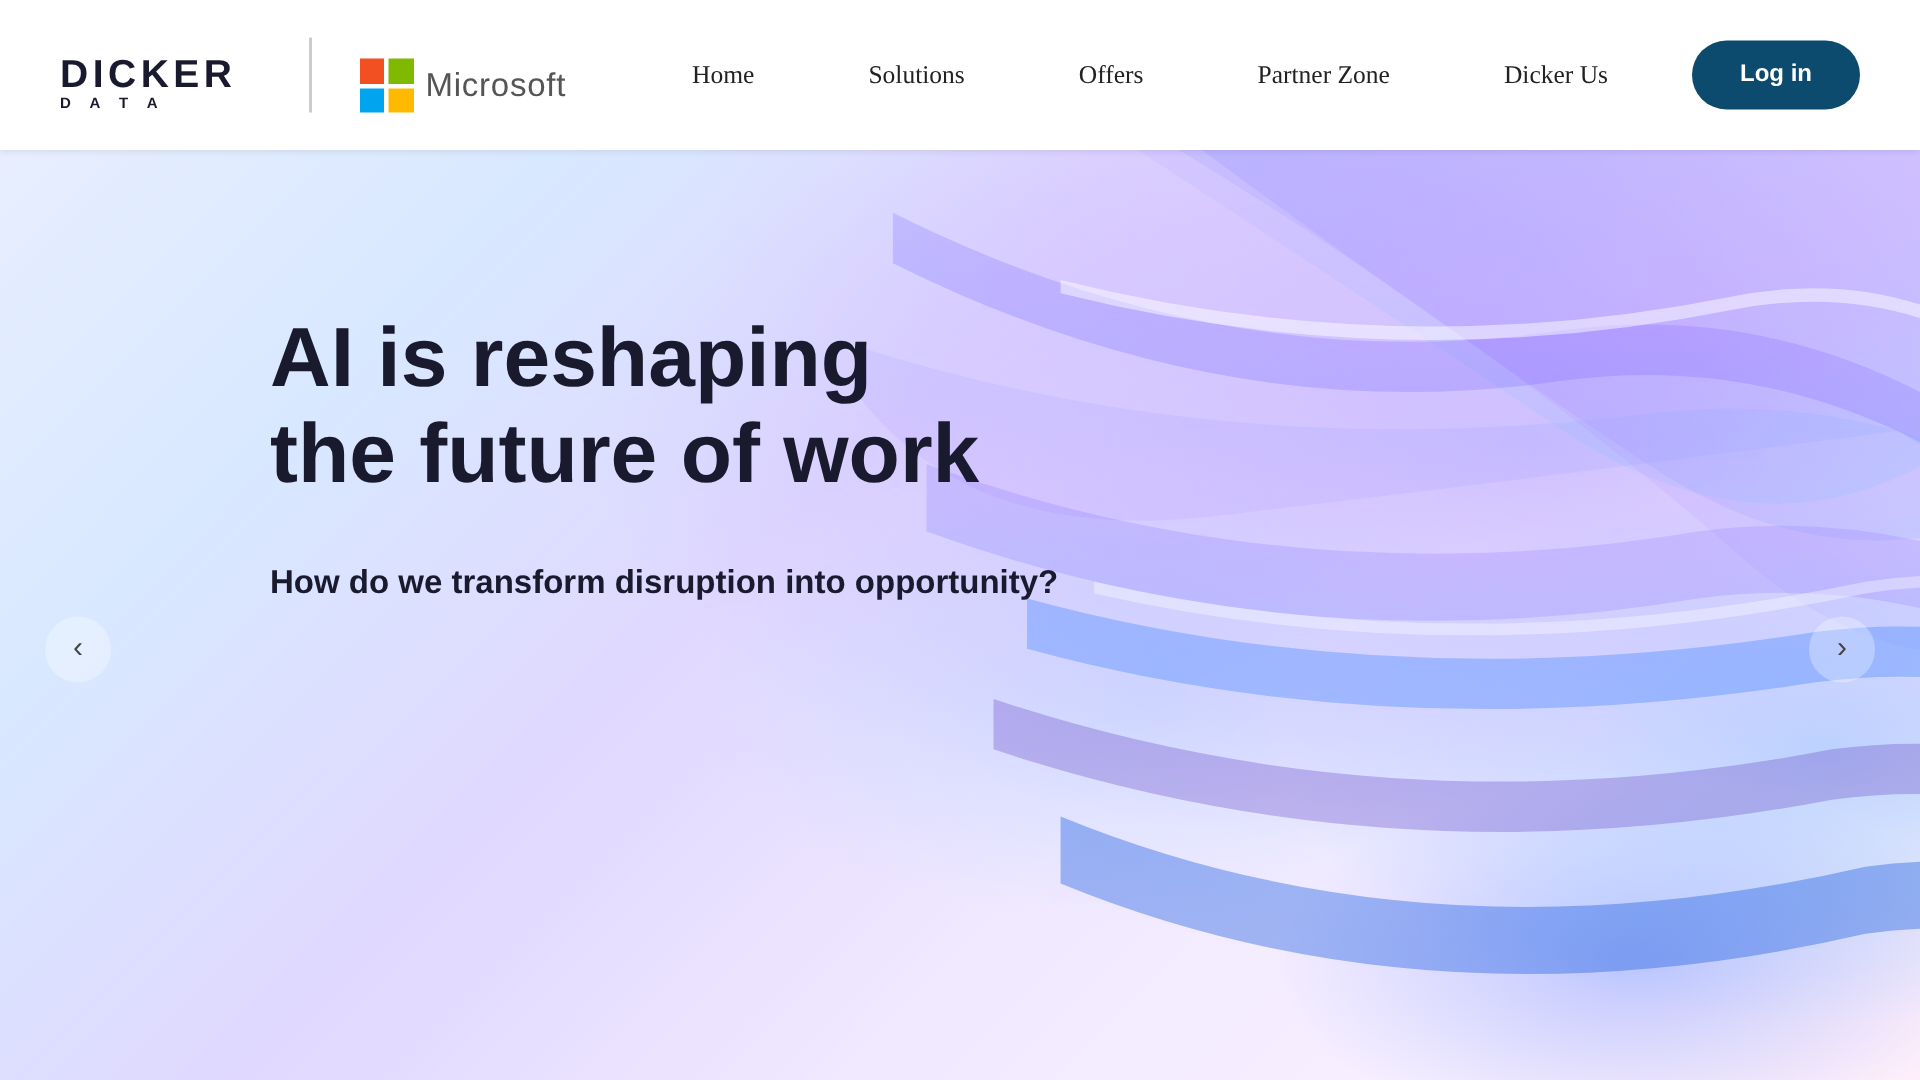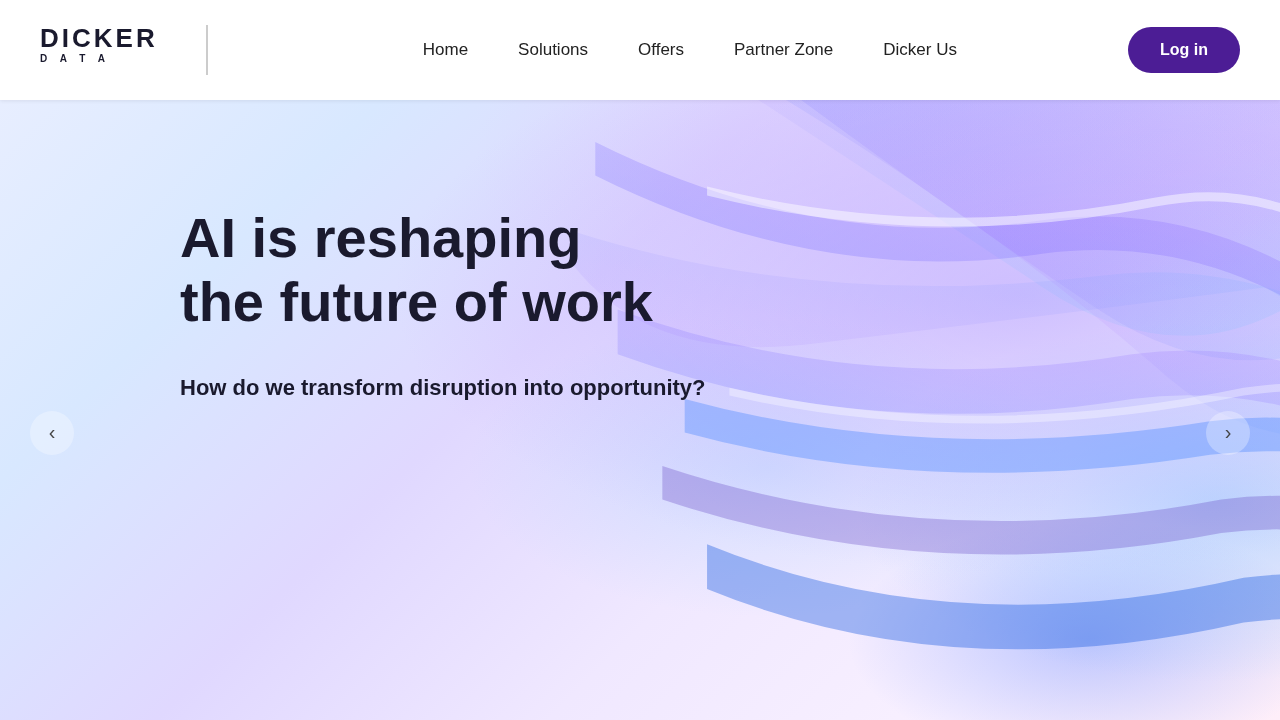--- a/index.html
+++ b/index.html
@@ -19,21 +19,21 @@
       background: #fff;
       display: flex;
       align-items: center;
       padding: 0 40px;
       z-index: 10;
       box-shadow: 0 1px 4px rgba(0,0,0,0.08);
     }
 
     .logo-area {
       display: flex;
-      align-items: flex-start;
+      align-items: flex-end;
       gap: 16px;
       margin-right: 28px;
     }
 
     .dicker-logo {
       display: flex;
       flex-direction: column;
       align-items: flex-start;
       margin-right: 16px;
     }
@@ -90,37 +90,38 @@
       font-size: 22px;
       color: #555;
       font-weight: 400;
       letter-spacing: 0.5px;
     }
 
     
     nav {
       display: flex;
       align-items: center;
-      gap: 50px;
+      gap: 76px;
       flex: 1;
       justify-content: center;
+      font-family: Liberation Serif, serif;
     }
 
     .nav-link {
       font-size: 17px;
       color: #222;
       text-decoration: none;
       font-weight: 400;
       cursor: pointer;
       white-space: nowrap;
     }
 
     
     .login-btn {
-      background: #4c1d95;
+      background: #0c4a6e;
       color: #fff;
       border: none;
       border-radius: 50px;
       padding: 14px 32px;
       font-size: 16px;
       font-weight: 600;
       cursor: pointer;
       white-space: nowrap;
     }
 
@@ -234,20 +235,29 @@
 </head>
 <body>
 
 <header>
   <div class="logo-area">
     <div class="dicker-logo">
       <span class="dicker-text-top">DICKER</span>
       <span class="dicker-text-bottom">D A T A</span>
     </div>
     <div class="logo-divider"></div>
+    <div class="ms-logo">
+      <div class="ms-grid">
+        <span class="ms-red"></span>
+        <span class="ms-green"></span>
+        <span class="ms-blue"></span>
+        <span class="ms-yellow"></span>
+      </div>
+      <span class="ms-text">Microsoft</span>
+    </div>
   </div>
 
   <nav>
     <a class="nav-link">Home</a>
     <a class="nav-link">Solutions</a>
     <a class="nav-link">Offers</a>
     <a class="nav-link">Partner Zone</a>
     <a class="nav-link">Dicker Us</a>
   </nav>
 

